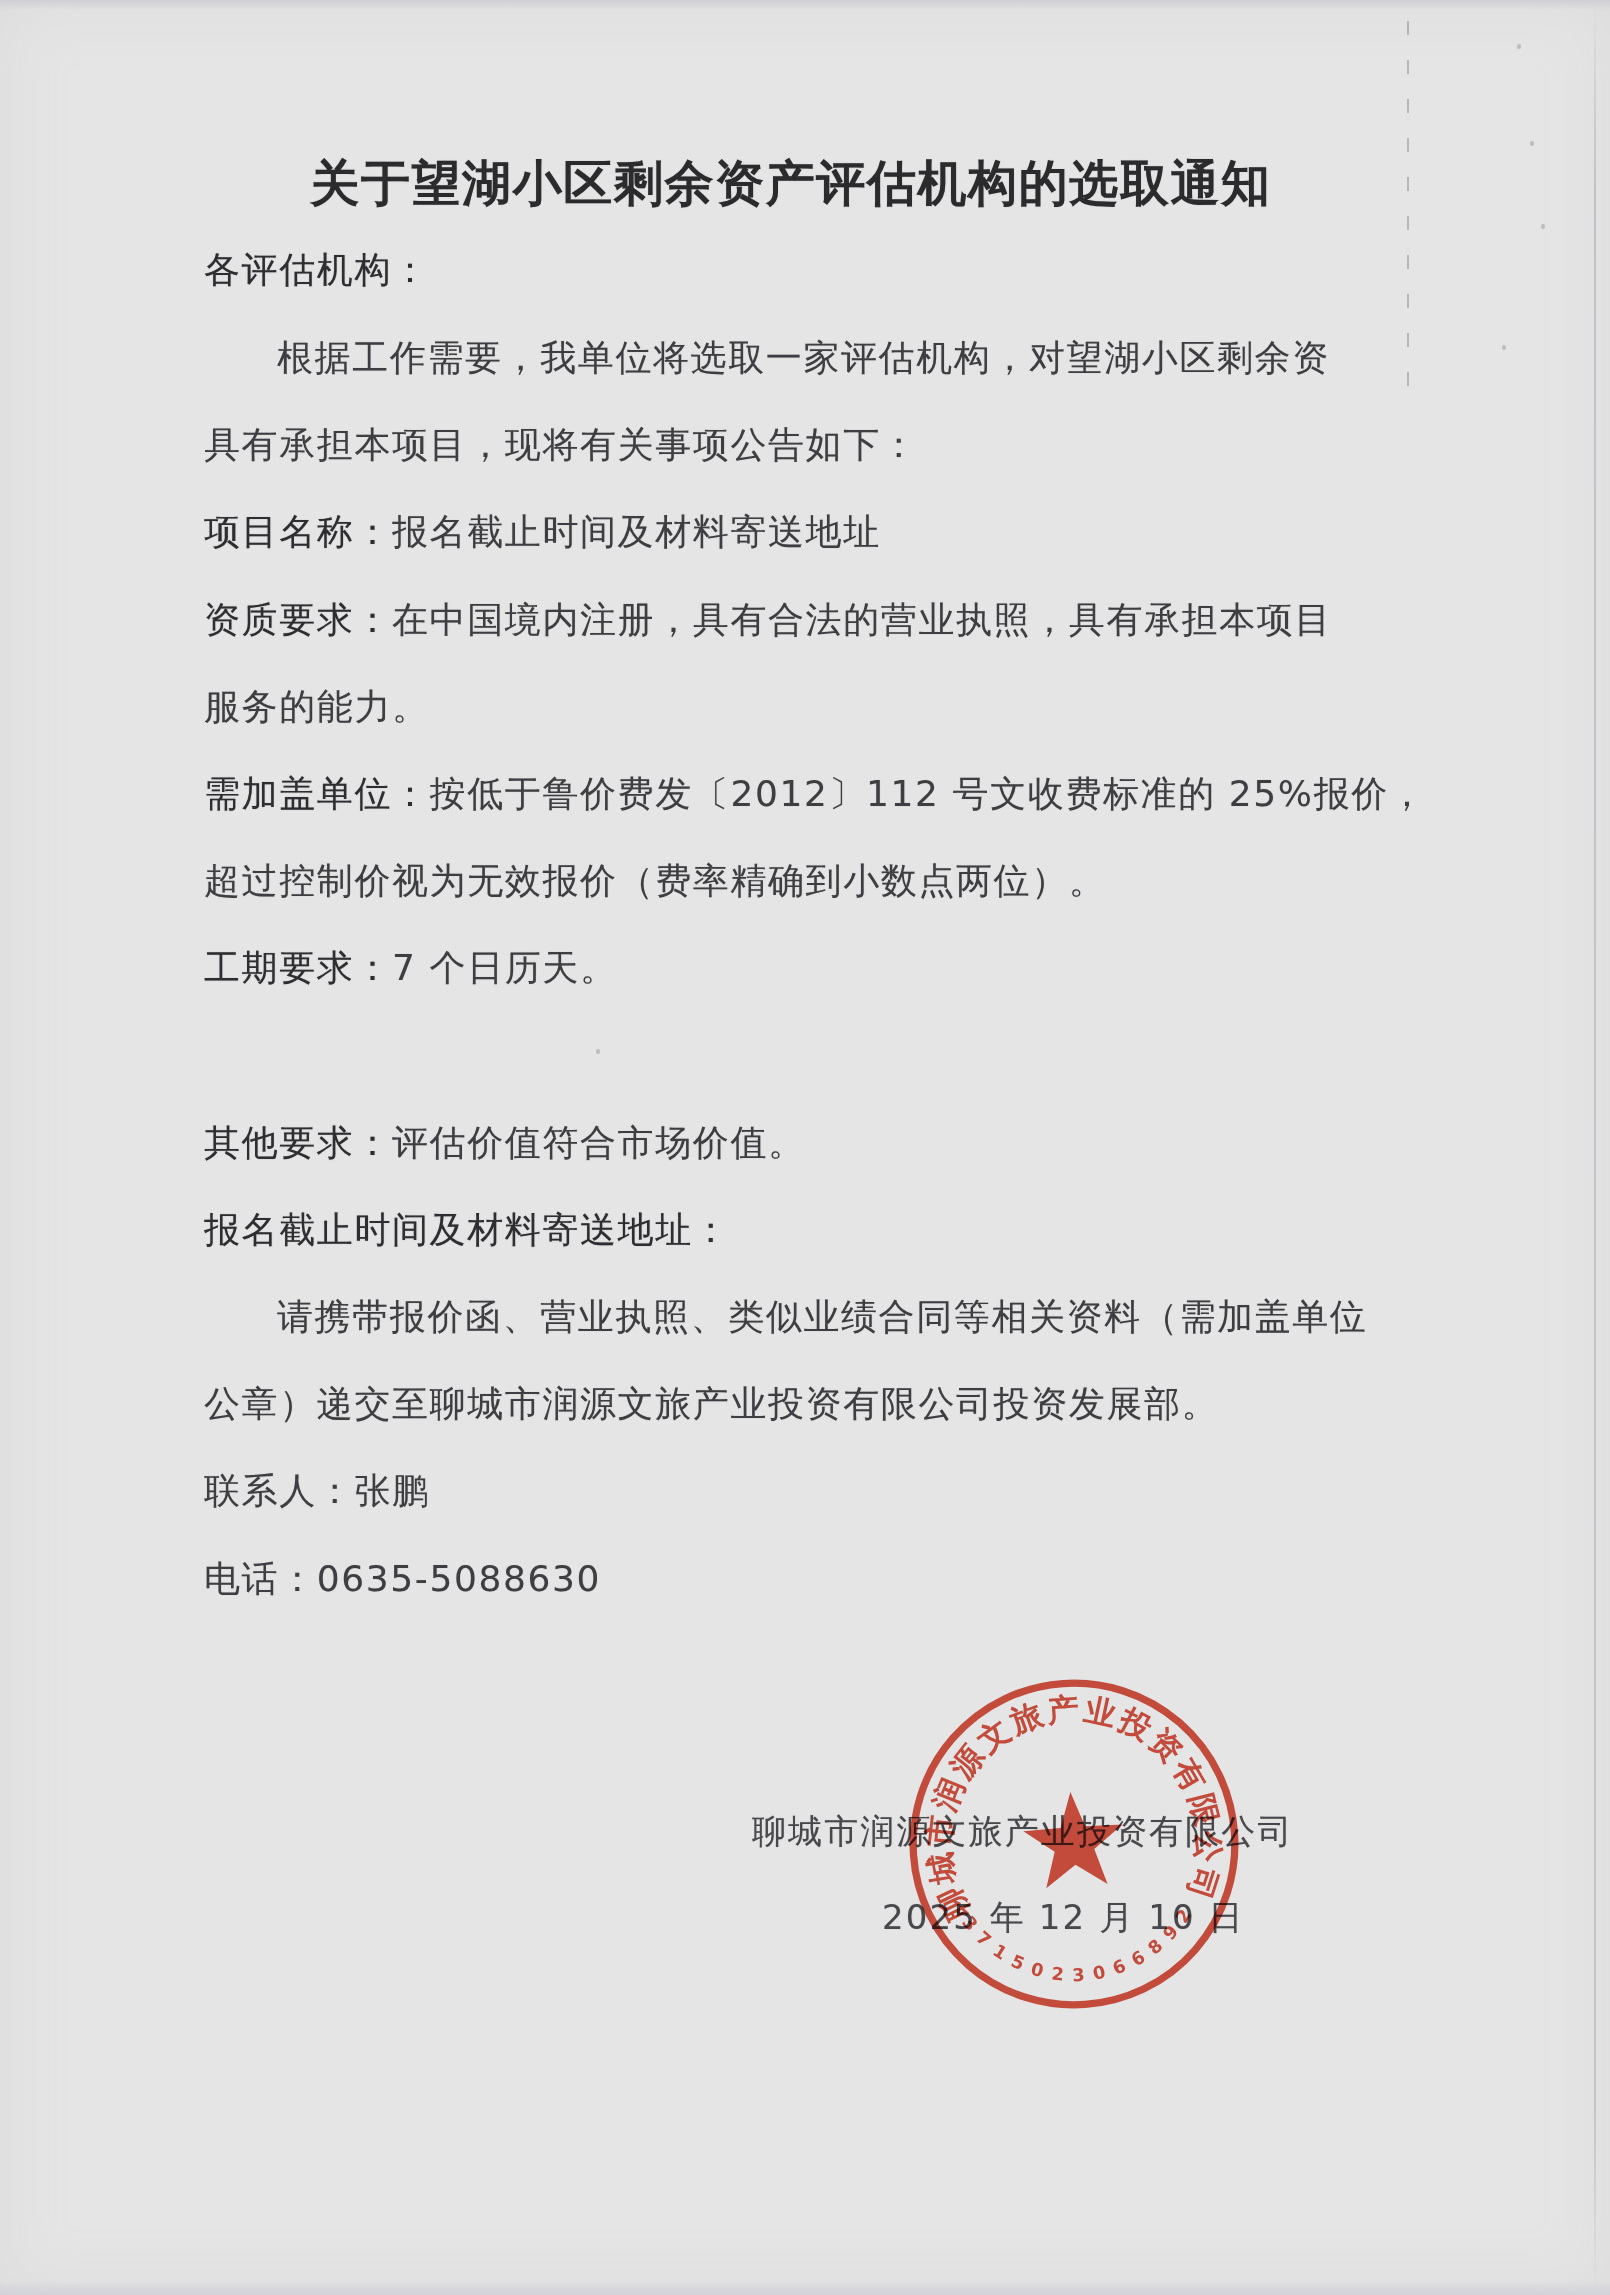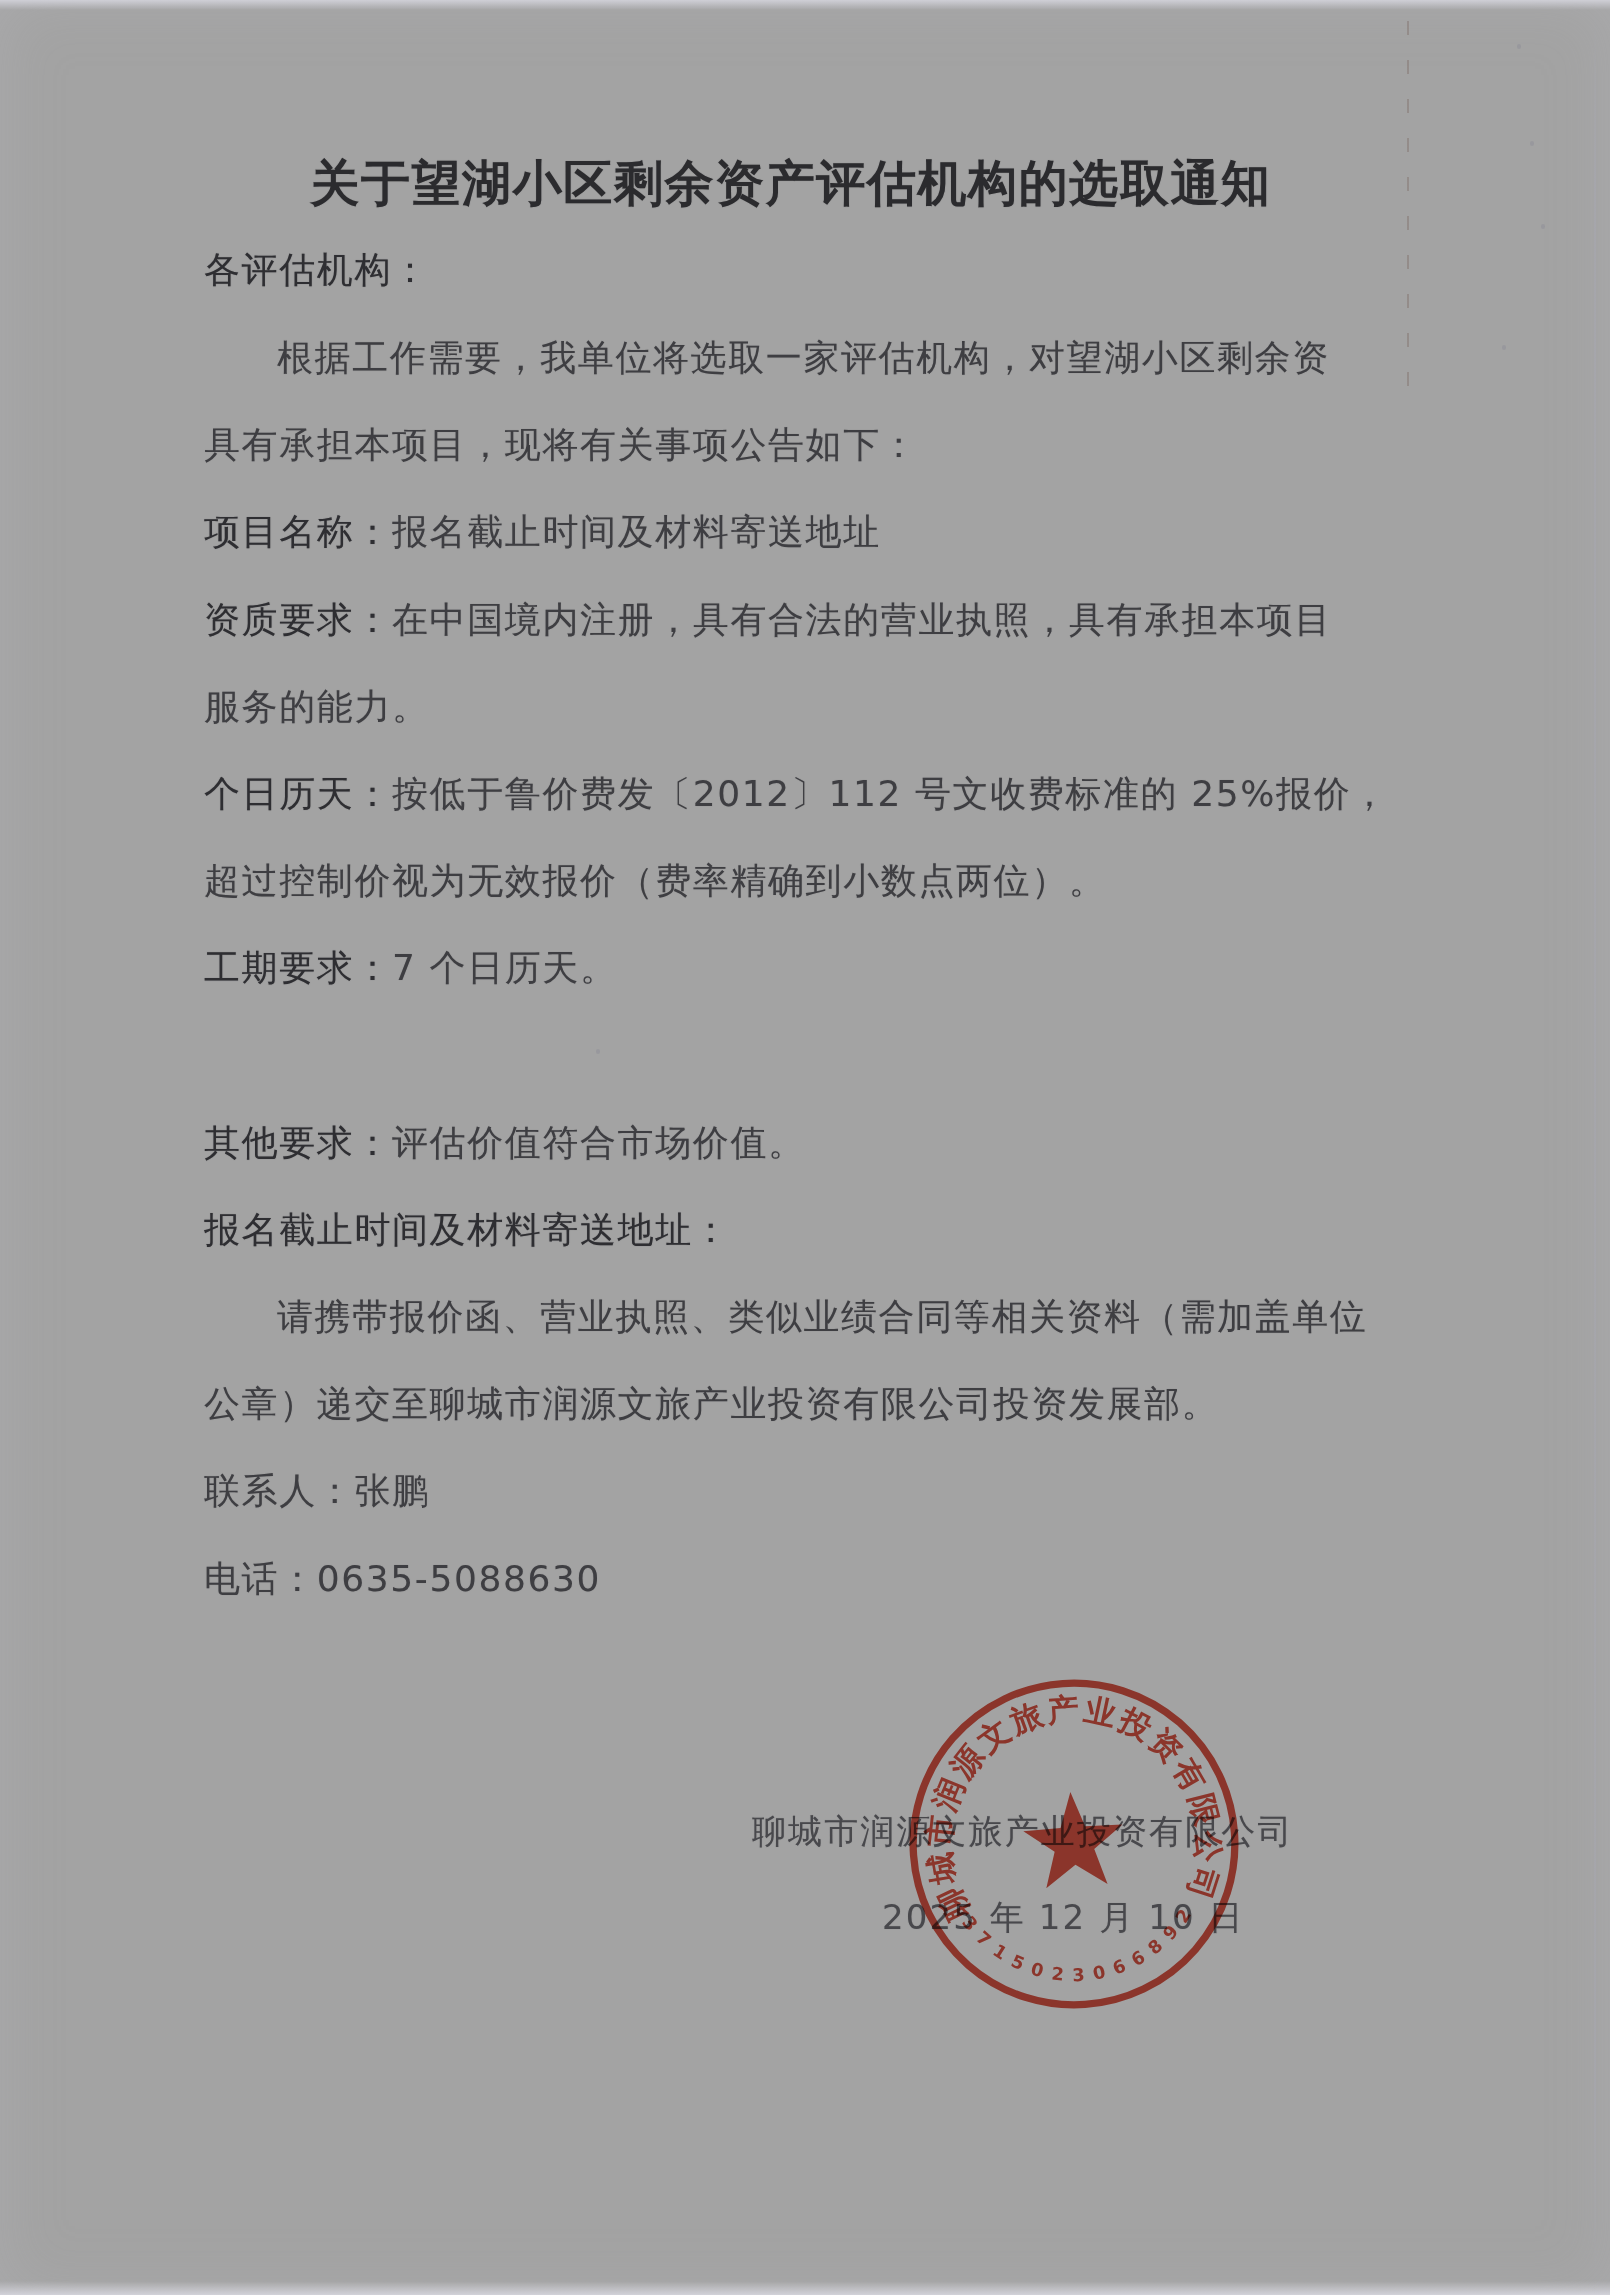--- a/index.html
+++ b/index.html
@@ -2,21 +2,21 @@
 <html style="font-size:8.4px"><head>
 <meta charset="utf-8">
 <style>
   html,body{margin:0;padding:0;}
   body{
     width:1610px;height:2295px;position:relative;
     font-family:"DejaVu Sans","Liberation Sans",sans-serif;
     background:#fdfdfc;overflow:hidden;
   }
   .page{
-    position:absolute;inset:0;background:#a3a3a3;
+    position:absolute;inset:0;background:#e5e5e5;
     box-shadow:inset 0 0 63px rgba(190,190,198,.25);
   }
   .edge-top{position:absolute;top:0;left:0;right:0;height:10.4px;
     background:linear-gradient(#cfcfd6,rgba(230,230,236,0));}
   .edge-bottom{position:absolute;bottom:0;left:0;right:0;height:13.6px;
     background:linear-gradient(rgba(225,225,231,0),#d2d2d9);}
   .edge-right{position:absolute;top:0;bottom:0;right:13.6px;width:2.1px;
     background:linear-gradient(rgba(180,180,188,.0),rgba(166,166,176,.55) 8%,rgba(166,166,176,.5) 92%,rgba(180,180,188,0));}
   .scratch{position:absolute;left:1407px;top:21px;width:1.6px;height:365px;
     background:repeating-linear-gradient(180deg,rgba(122,103,96,.38) 0 13.6px,rgba(122,103,96,0) 13.6px 39px);}
@@ -63,21 +63,21 @@
   <div class="speck" style="left:596px;top:1049px"></div>
 
   <div class="title">关于望湖小区剩余资产评估机构的选取通知</div>
 
   <div class="line" style="top:245px"><span class="lbl">各评估机构：</span><span></span></div>
   <div class="line indent" style="top:333px"><span>根据工作需要，我单位将选取一家评估机构，对望湖小区剩余资</span></div>
   <div class="line" style="top:420px"><span>具有承担本项目，现将有关事项公告如下：</span></div>
   <div class="line" style="top:507px"><span class="lbl">项目名称：</span><span>报名截止时间及材料寄送地址</span></div>
   <div class="line" style="top:595px"><span class="lbl">资质要求：</span><span>在中国境内注册，具有合法的营业执照，具有承担本项目</span></div>
   <div class="line" style="top:682px"><span>服务的能力。</span></div>
-  <div class="line" style="top:769px"><span class="lbl">个日历天：</span><span>按低于鲁价费发〔2012〕112 号文收费标准的 25%报价，</span></div>
+  <div class="line" style="top:769px"><span class="lbl">需加盖单位：</span><span>按低于鲁价费发〔2012〕112 号文收费标准的 25%报价，</span></div>
   <div class="line" style="top:856px"><span>超过控制价视为无效报价（费率精确到小数点两位）。</span></div>
   <div class="line" style="top:943px"><span class="lbl">工期要求：</span><span>7 个日历天。</span></div>
   <div class="line" style="top:1118px"><span class="lbl">其他要求：</span><span>评估价值符合市场价值。</span></div>
   <div class="line" style="top:1205px"><span class="lbl">报名截止时间及材料寄送地址：</span></div>
   <div class="line indent" style="top:1292px"><span>请携带报价函、营业执照、类似业绩合同等相关资料（需加盖单位</span></div>
   <div class="line" style="top:1379px"><span>公章）递交至聊城市润源文旅产业投资有限公司投资发展部。</span></div>
   <div class="line" style="top:1466px"><span>联系人：张鹏</span></div>
   <div class="line" style="top:1554px"><span>电话：0635-5088630</span></div>
 
   <div class="sig" id="sig-company">聊城市润源文旅产业投资有限公司</div>

